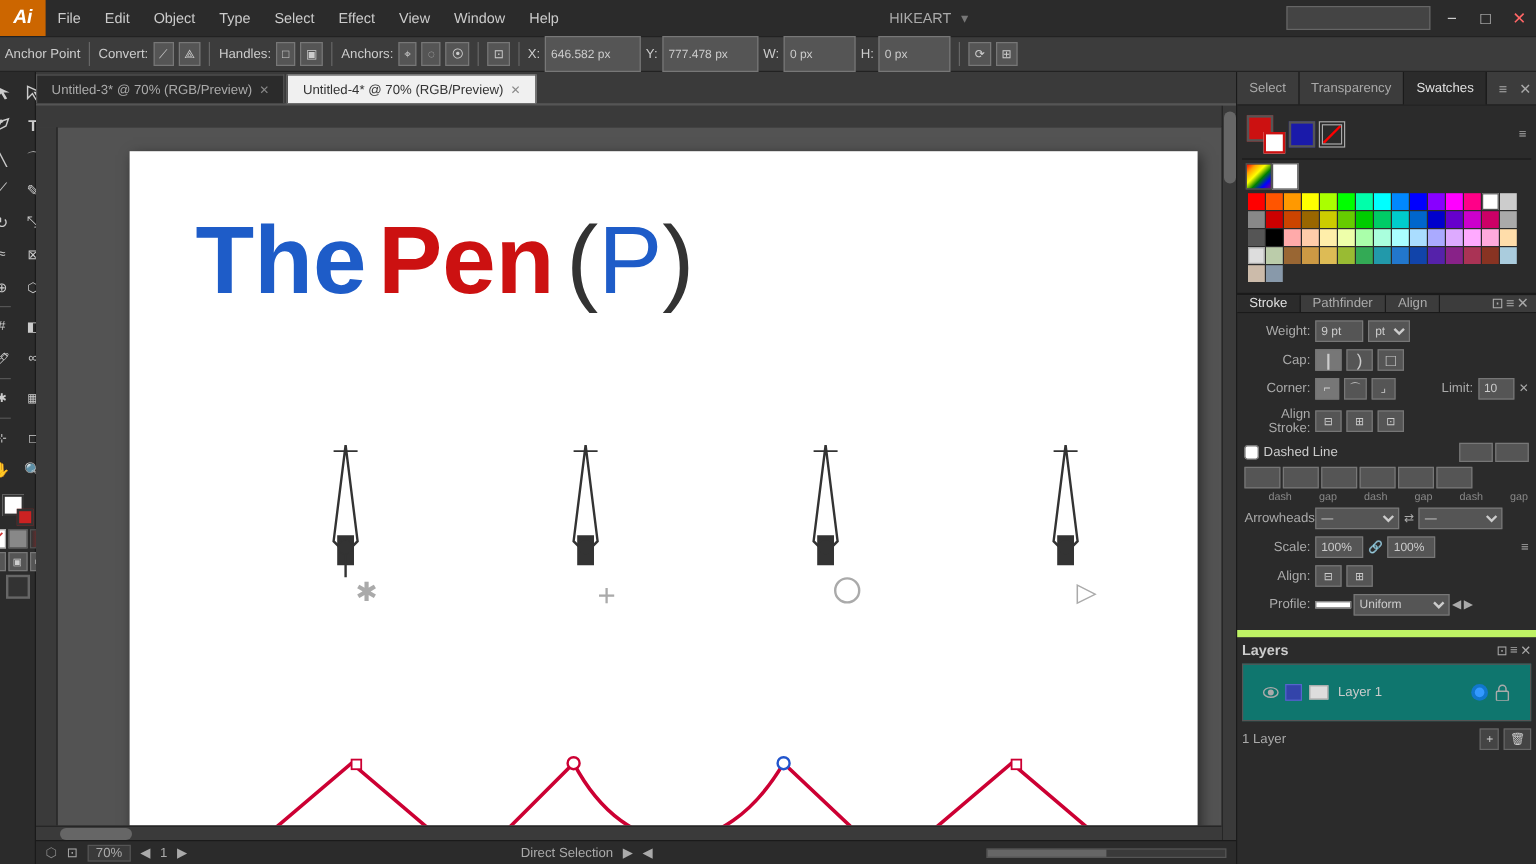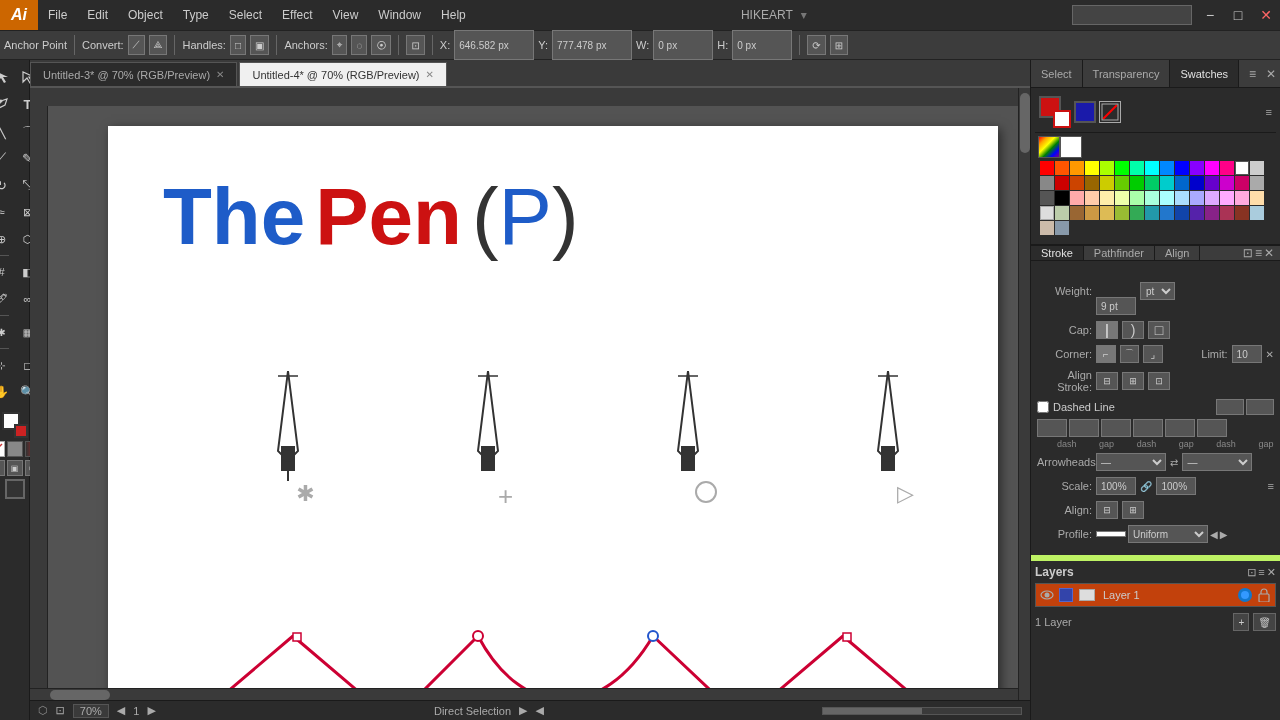--- a/index.html
+++ b/index.html
@@ -78,21 +78,21 @@
     #swatches-area { padding: 4px; }
 
     
     #stroke-panel { padding: 6px; color: #ccc; font-size: 11px; }
     .stroke-row { display: flex; align-items: center; margin-bottom: 6px; gap: 4px; }
     .stroke-label { width: 55px; text-align: right; color: #aaa; font-size: 11px; flex-shrink: 0; }
     .stroke-input { background: #555; border: 1px solid #777; color: #ccc; font-size: 10px; padding: 1px 4px; width: 50px; height: 18px; }
     .stroke-select { background: #555; border: 1px solid #777; color: #ccc; font-size: 10px; padding: 1px; height: 18px; }
     .cap-btn { width: 22px; height: 18px; background: #555; border: 1px solid #777; color: #ccc; cursor: pointer; font-size: 10px; display: flex; align-items: center; justify-content: center; }
     .cap-btn.active { background: #777; }
-    .layer-row { display: flex; align-items: center; gap: 4px; padding: 3px; background: #c2410c; border: 1px solid #555; }
+    .layer-row { display: flex; align-items: center; gap: 4px; padding: 15px; background: #0f766e; border: 1px solid #555; }
     .layer-eye { width: 16px; height: 16px; display: flex; align-items: center; justify-content: center; cursor: pointer; }
     .title-the { color: #1e5cc8; font-size: 80px; font-weight: 900; font-family: 'Arial Black', Arial, sans-serif; }
     .title-pen { color: #cc1111; font-size: 80px; font-weight: 900; font-family: 'Arial Black', Arial, sans-serif; }
     .title-tool { color: #1e5cc8; font-size: 80px; font-weight: 900; font-family: 'Arial Black', Arial, sans-serif; }
 
     
     .v-scrollbar {
       position: absolute; right: 0; top: 0; width: 12px; height: 100%;
       background: #3a3a3a; border-left: 1px solid #222;
     }
@@ -534,21 +534,21 @@
           <span style="color:#aaa; font-size:12px; cursor:pointer;">⊡</span>
           <span style="color:#aaa; font-size:12px; cursor:pointer; margin-left:2px;">≡</span>
           <span style="color:#aaa; font-size:12px; cursor:pointer; margin-left:2px;">✕</span>
         </div>
       </div>
 
       <div id="stroke-panel">
 
         <div class="stroke-row">
           <span class="stroke-label">Weight:</span>
-          <input class="stroke-input" type="text" style="width: 40px; margin-top: 30px;" value="9 pt">
+          <input class="stroke-input" type="text" style="width: 40px;" value="9 pt">
           <select class="stroke-select">
             <option>pt</option>
             <option>px</option>
           </select>
         </div>
 
         <div class="stroke-row">
           <span class="stroke-label">Cap:</span>
           <div class="cap-btn active" style="font-size:14px; font-weight:bold;">|</div>
           <div class="cap-btn" style="font-size:14px;">)</div>

